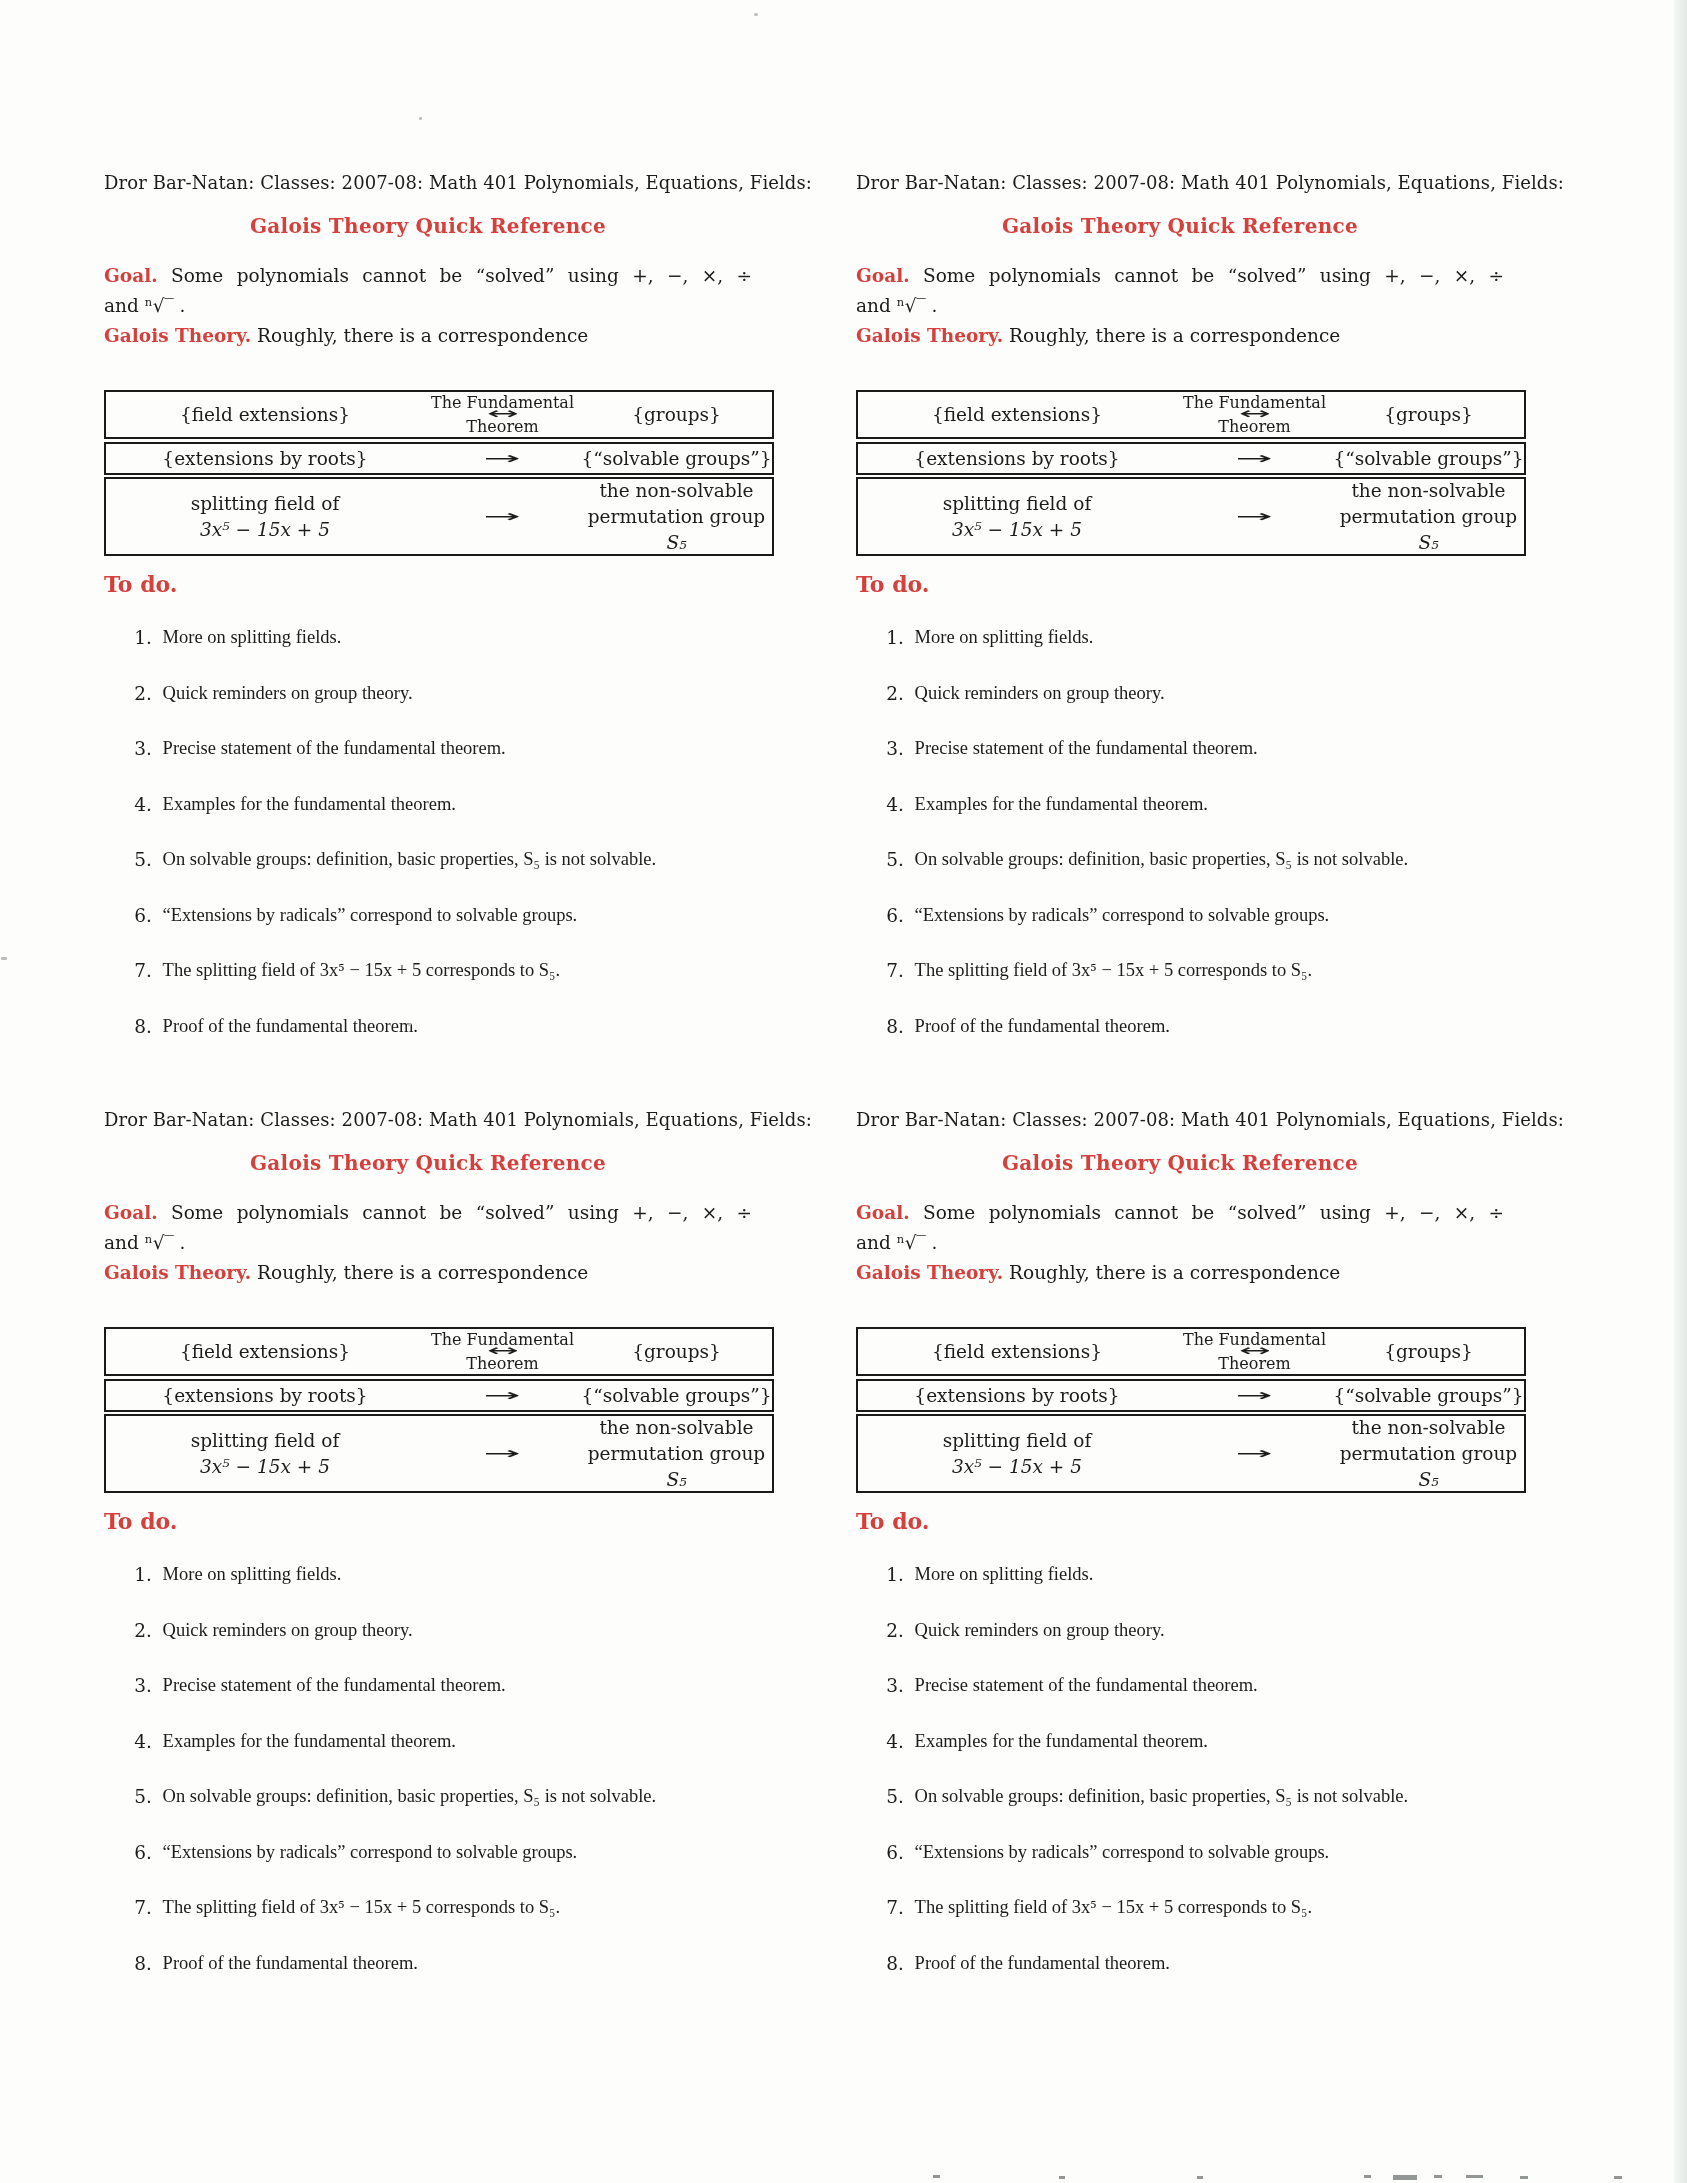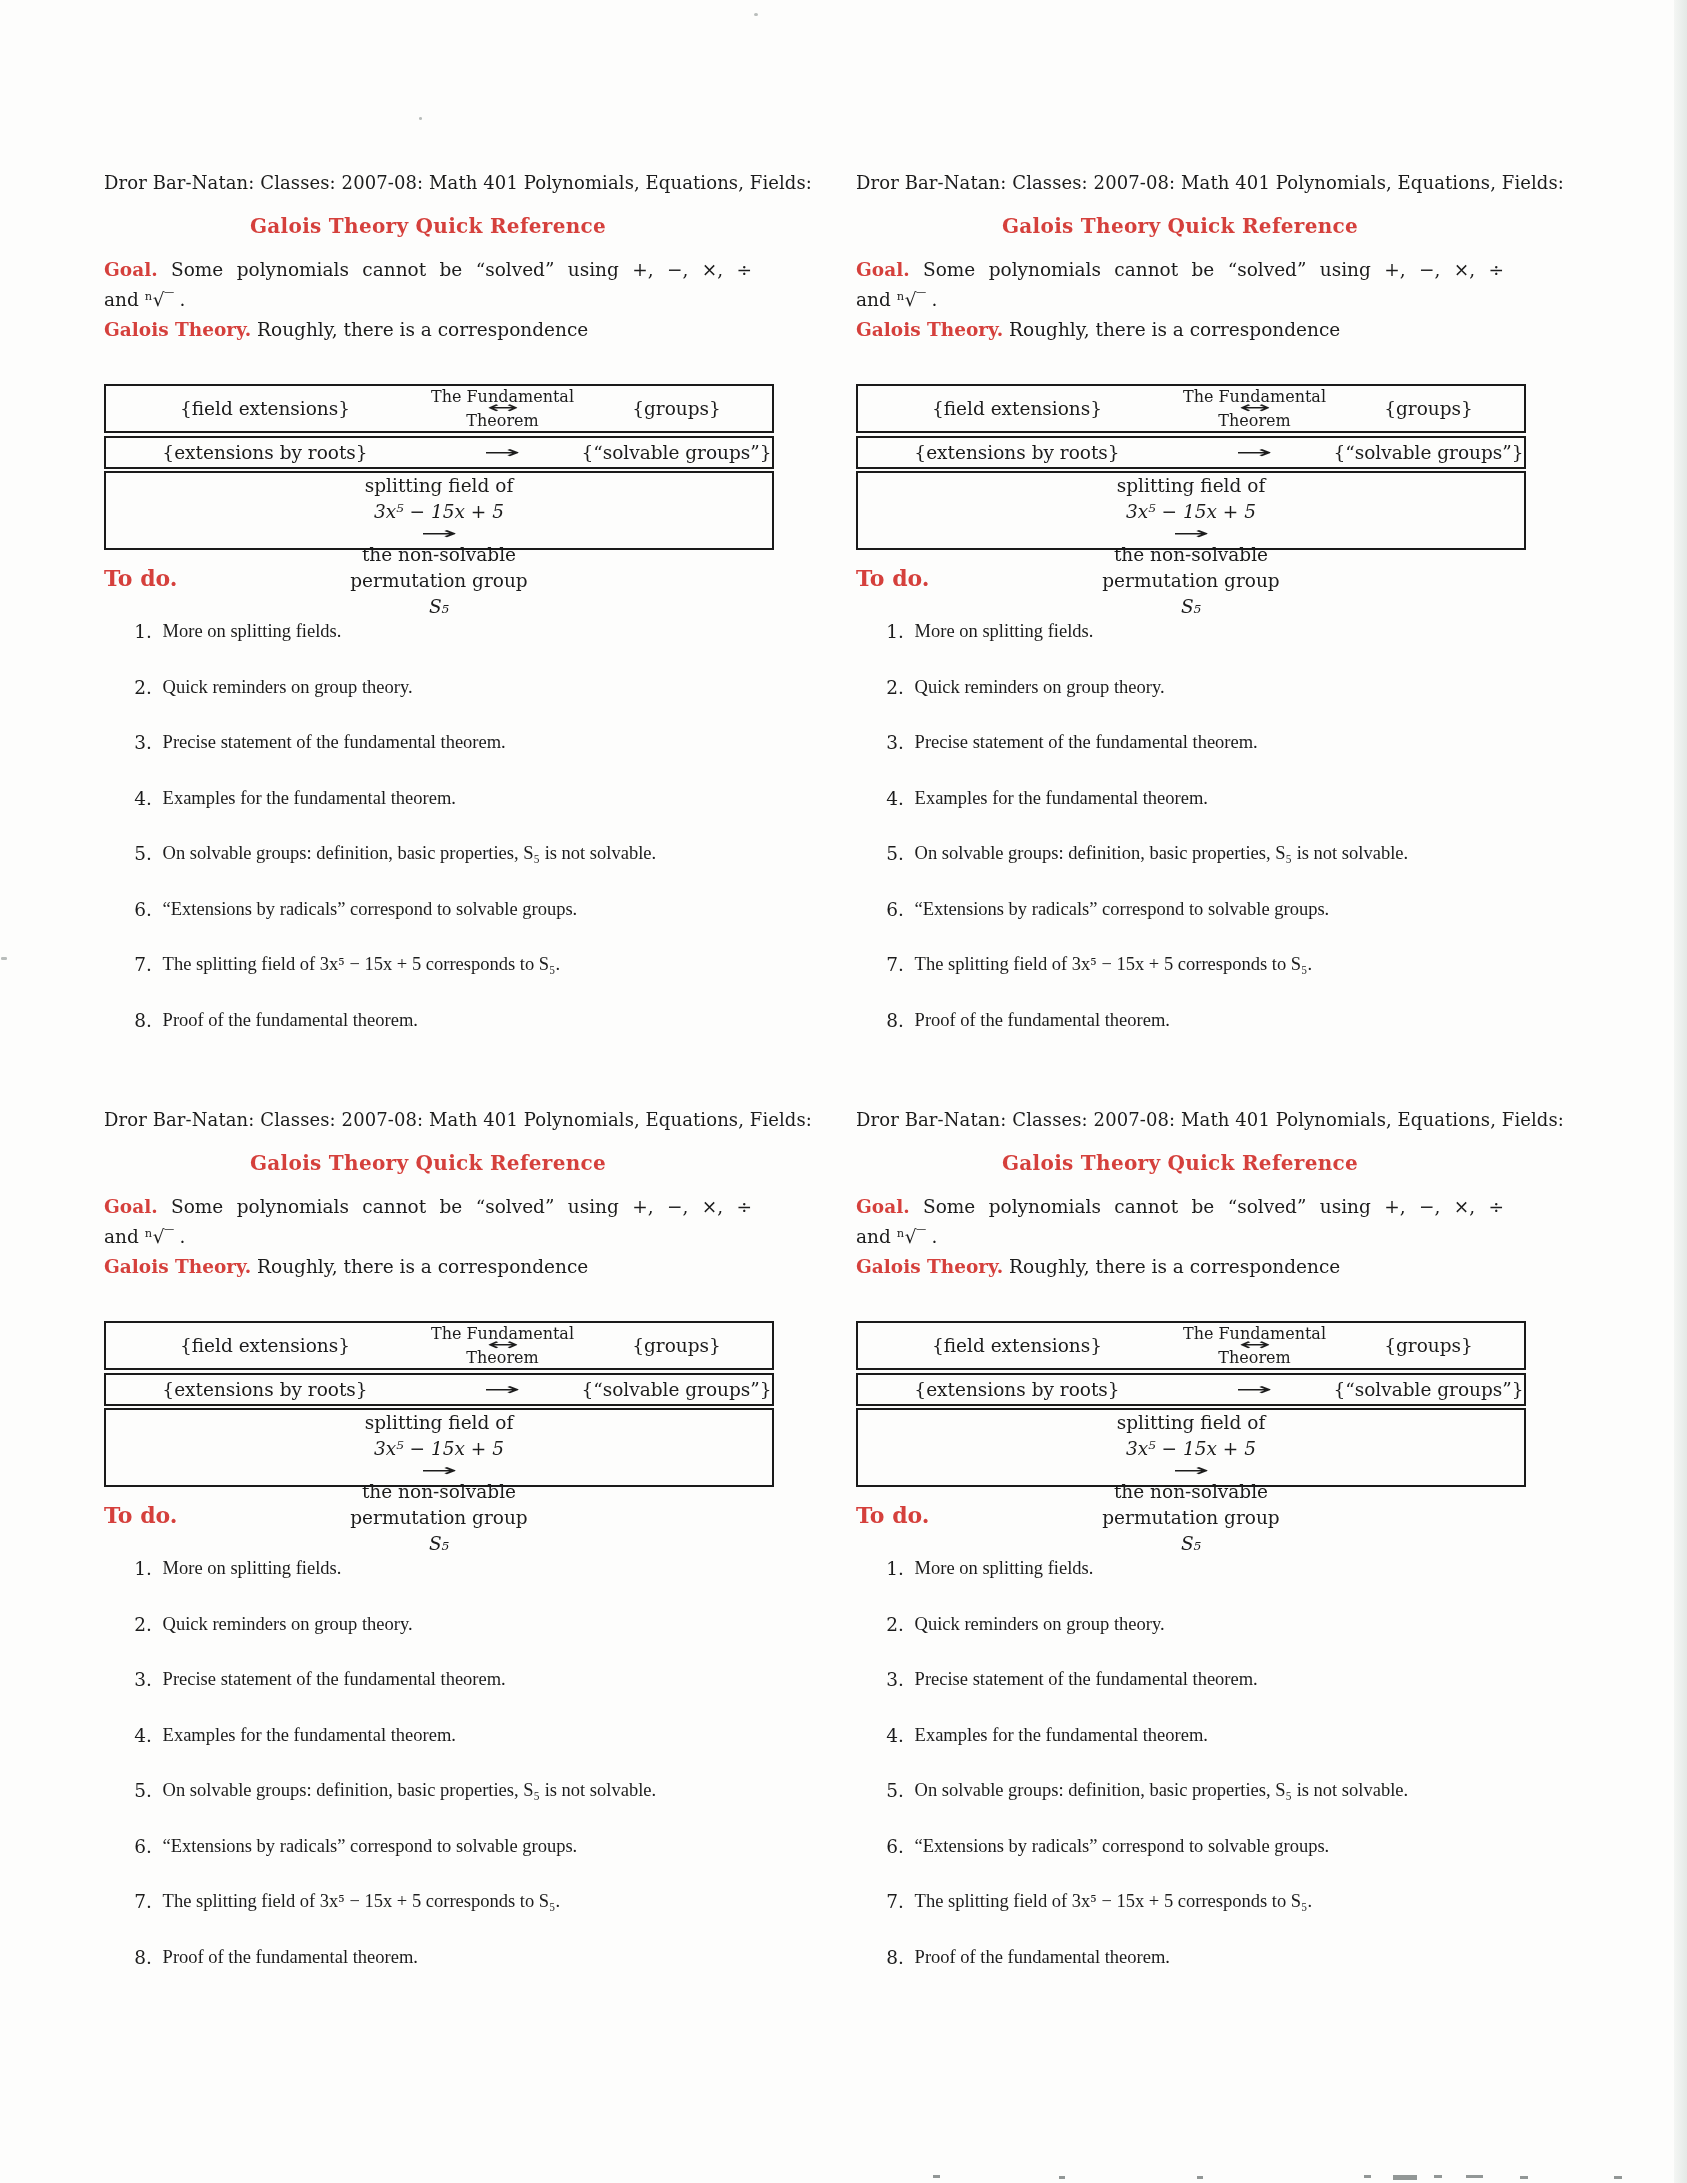--- a/index.html
+++ b/index.html
@@ -18,31 +18,31 @@
     overflow:hidden;
   }
   .sheet{position:absolute;width:672px;}
   .pos-tl{left:104px;top:173px;}
   .pos-tr{left:856px;top:173px;}
   .pos-bl{left:104px;top:1110px;}
   .pos-br{left:856px;top:1110px;}
 
   .hdr{font-size:18px;line-height:20px;letter-spacing:0.1px;width:648px;white-space:nowrap;}
   .title{width:648px;text-align:center;font-size:20px;font-weight:bold;color:var(--accent);margin-top:21px;letter-spacing:0.3px;}
-  .para{width:648px;margin-top:17px;font-size:18.5px;line-height:30px;}
+  .para{width:648px;margin-top:23px;font-size:18.5px;line-height:30px;}
   .jfull{text-align:justify;text-align-last:justify;}
   .red{color:var(--accent);font-weight:bold;}
   .mi{font-style:italic;}
 
   .qtable{margin-top:39px;width:670px;font-size:18.5px;}
   .trow{display:flex;align-items:center;border:2px solid #1a1a1a;background:transparent;}
   .trow + .trow{margin-top:2.6px;justify-content:space-between;}
   .r1{height:49px;}
   .r2{height:33px;}
-  .r3{height:79px;flex-direction:column;}
+  .r3{height:79px;}
   .tc{display:flex;flex-direction:column;align-items:center;justify-content:center;text-align:center;}
   .tc1{width:318px;}
   .tc2{width:157px;}
   .tc3{flex:1;}
   .small{font-size:16px;line-height:13.2px;}
   .arrow{display:inline-block;font-family:"DejaVu Sans","Liberation Sans",sans-serif;font-weight:400;}
   .arrow-lr{font-size:16px;line-height:10.6px;transform:scaleX(2.4);}
   .arrow-r{font-size:17px;line-height:17px;transform:scaleX(2.6);}
   .r3 .line{line-height:26px;}
 

